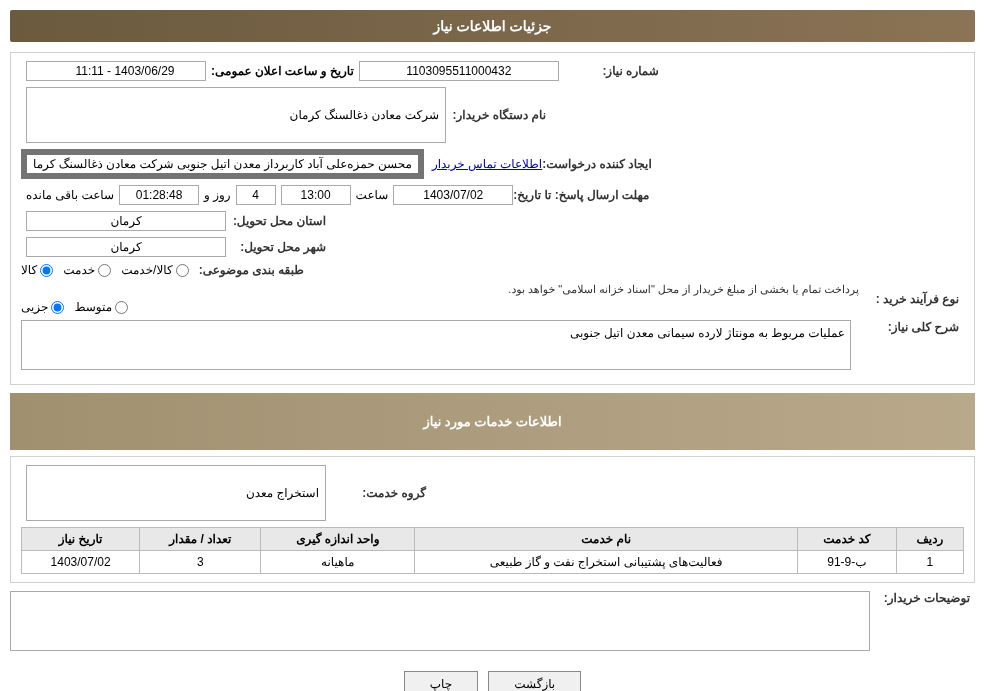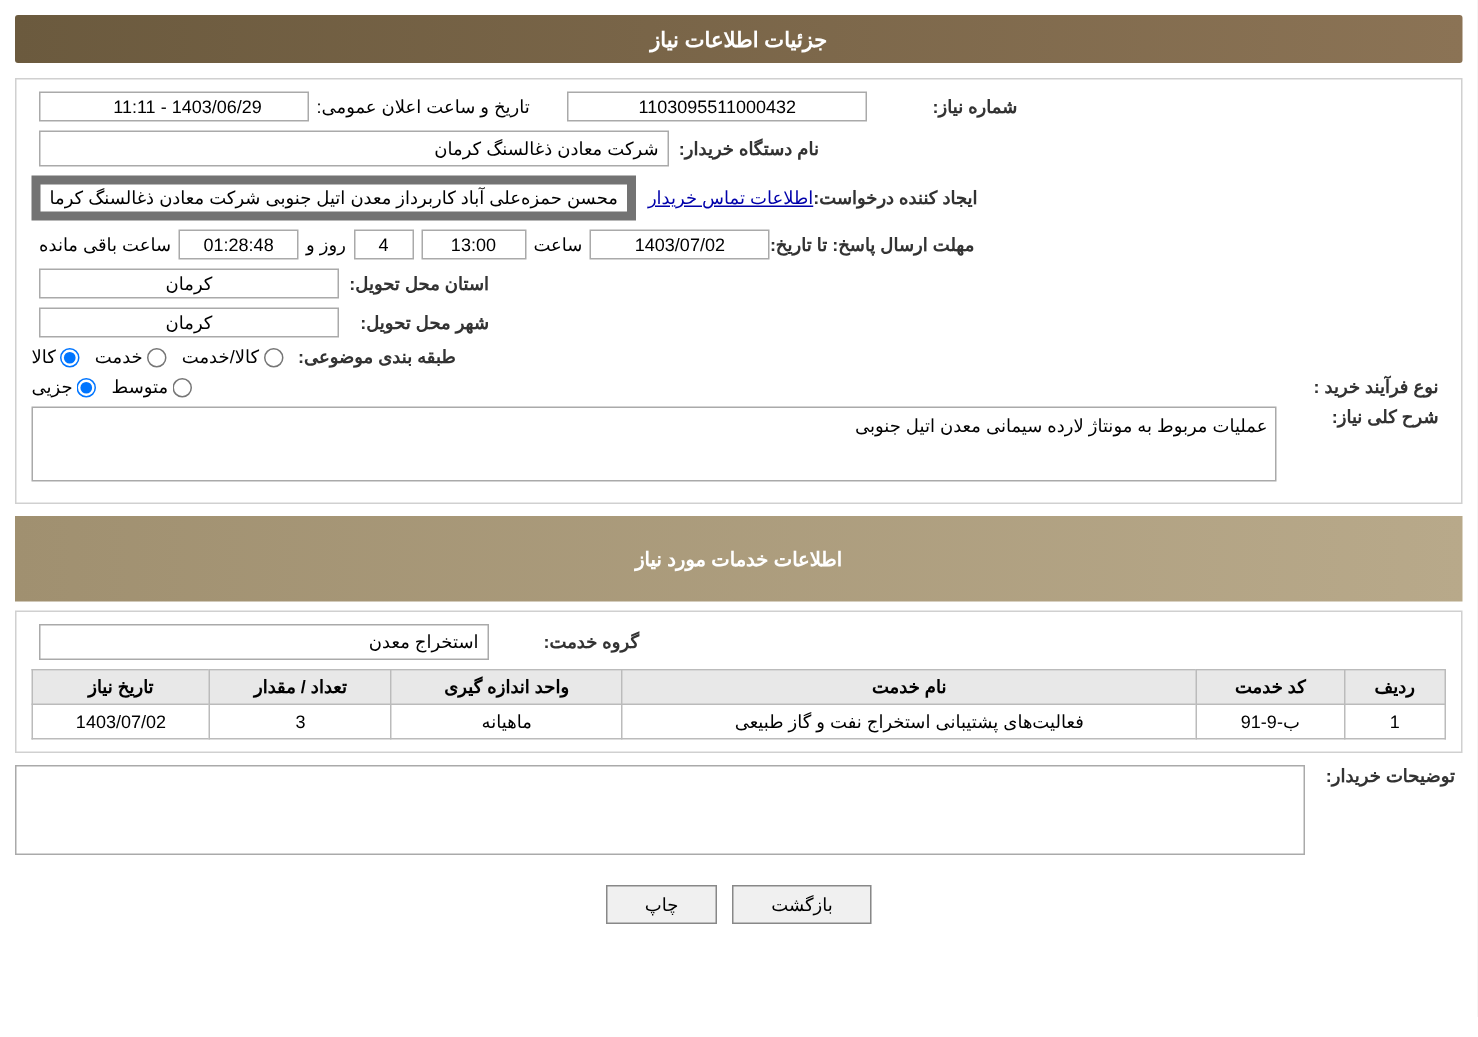--- a/index.html
+++ b/index.html
@@ -50,21 +50,21 @@
     .value-box {
       border: 1px solid #aaa;
       padding: 2px 6px;
       min-width: 120px;
       background: #fff;
       text-align: center;
       margin-left: 5px;
     }
     .value-box-wide {
       border: 1px solid #aaa;
-      padding: 4px 6px;
+      padding: 20px 6px;
       min-width: 250px;
       background: #fff;
       text-align: right;
       margin-left: 5px;
     }
     .small-box {
       border: 1px solid #aaa;
       padding: 2px 6px;
       background: #fff;
       text-align: center;
@@ -174,21 +174,21 @@
 <div class="page-wrapper">
   <div class="content-wrap">
 
     <div class="header-bar">جزئیات اطلاعات نیاز</div>
 
     <div class="section">
 
       <div class="info-row">
         <span class="label">شماره نیاز:</span>
         <div class="value-box" style="min-width:200px;">1103095511000432</div>
-        <span style="margin-right:20px; margin-left:5px; font-weight:normal;">تاریخ و ساعت اعلان عمومی:</span>
+        <span style="margin-left:5px; font-weight:bold;">تاریخ و ساعت اعلان عمومی:</span>
         <div class="value-box" style="min-width:180px;padding-left:24px;">1403/06/29 - 11:11</div>
       </div>
 
       <div class="info-row">
         <span class="label">نام دستگاه خریدار:</span>
         <div class="value-box-wide" style="min-width:420px;">شرکت معادن ذغالسنگ کرمان</div>
       </div>
 
       <div class="info-row">
         <span class="label">ایجاد کننده درخواست:</span>
@@ -229,20 +229,21 @@
         </div>
         <div class="radio-item">
           <input type="radio" name="category" checked="" style="">
           <span>کالا</span>
         </div>
       </div>
 
       <div class="info-row">
         <span class="label">نوع فرآیند خرید :</span>
         <div style="flex:1; text-align:right;">
+          <div class="process-note">پرداخت تمام یا بخشی از مبلغ خریدار از محل "اسناد خزانه اسلامی" خواهد بود.</div>
           <div style="display:flex; gap:10px; justify-content:flex-end;">
             <div class="radio-item">
               <input type="radio" name="process" style="">
               <span>متوسط</span>
             </div>
             <div class="radio-item">
               <input type="radio" name="process" checked="" style="">
               <span>جزیی</span>
             </div>
           </div>

